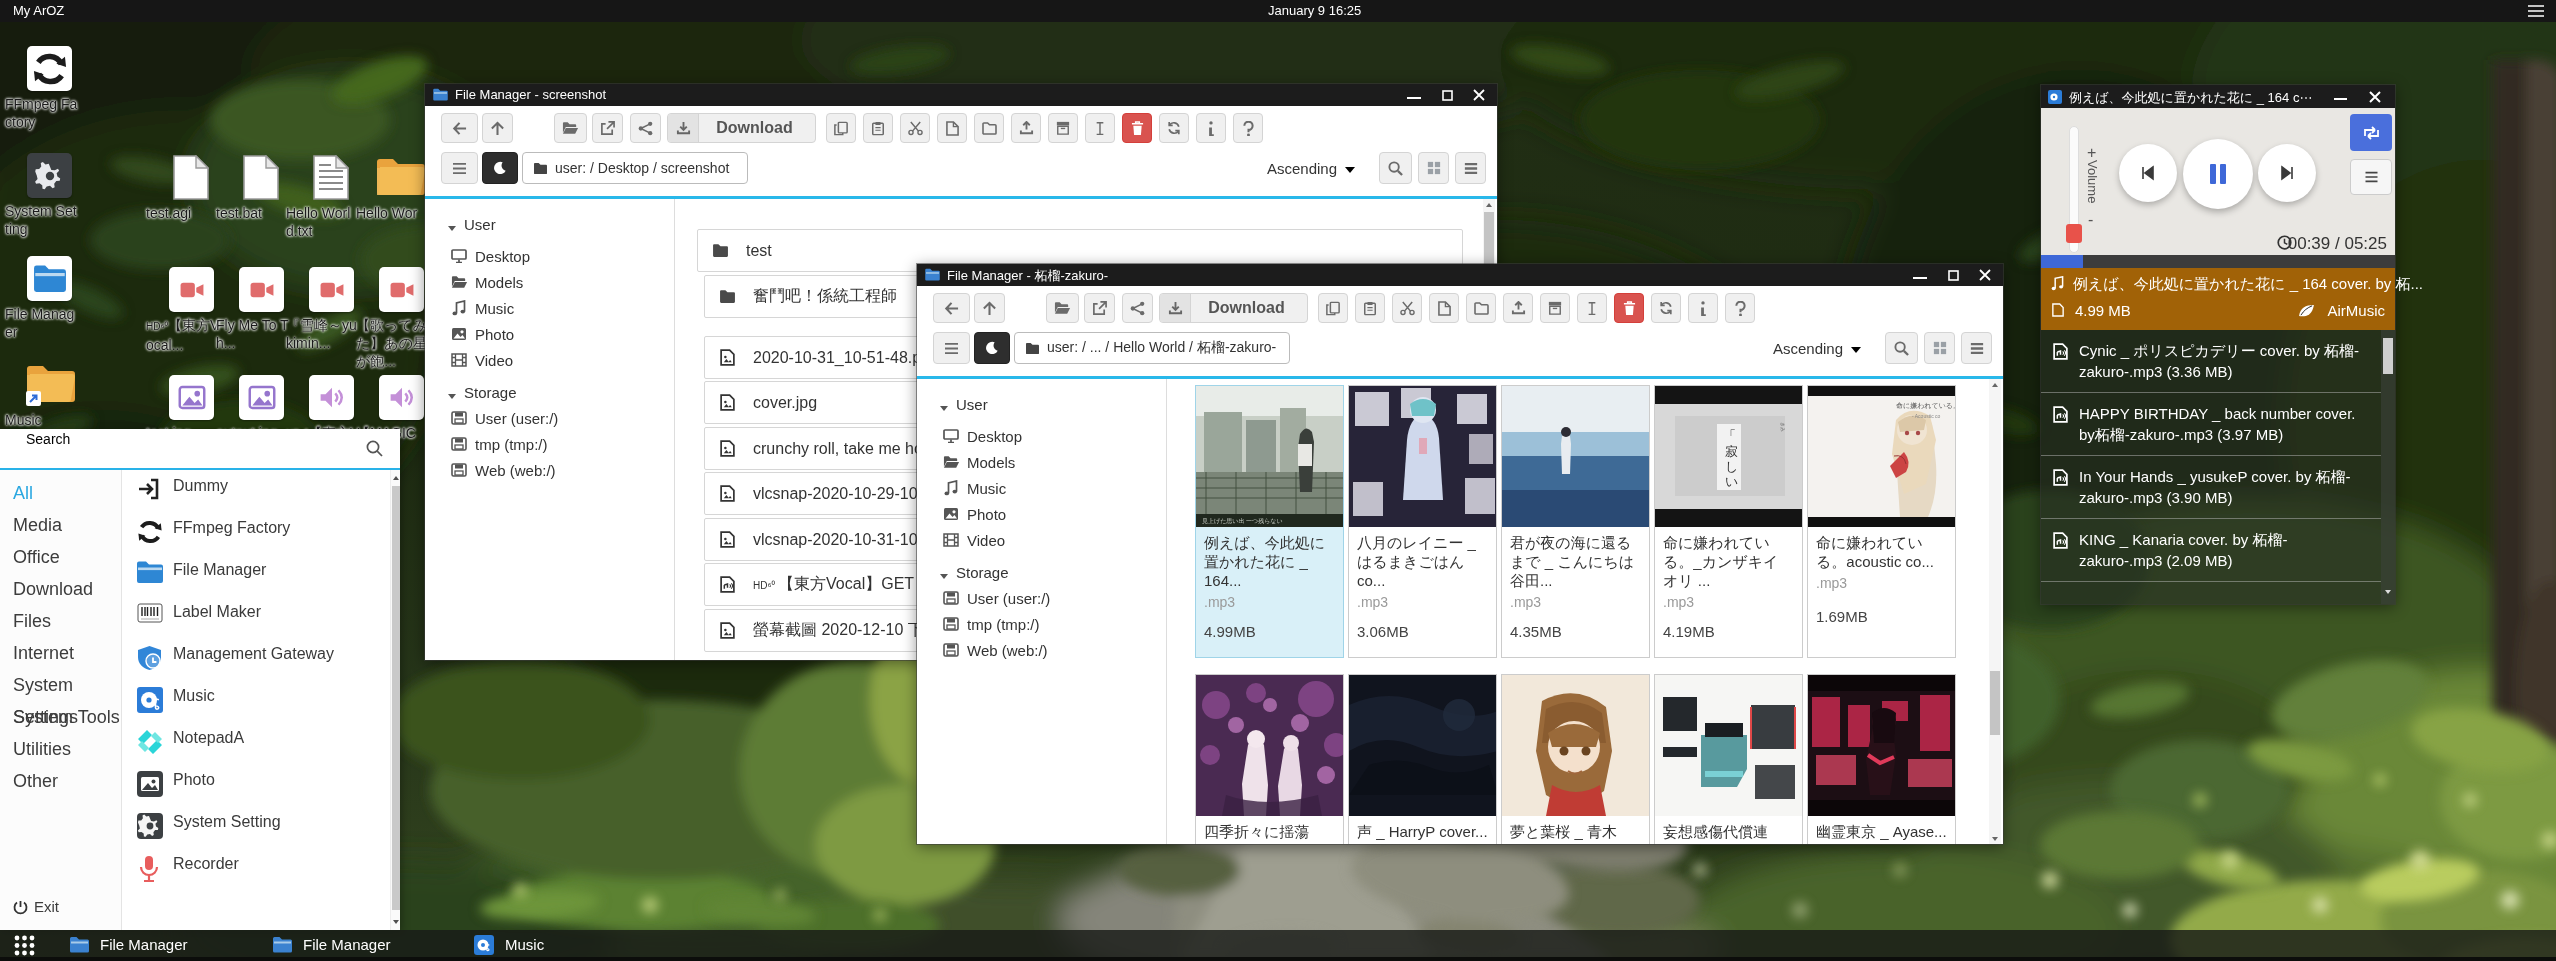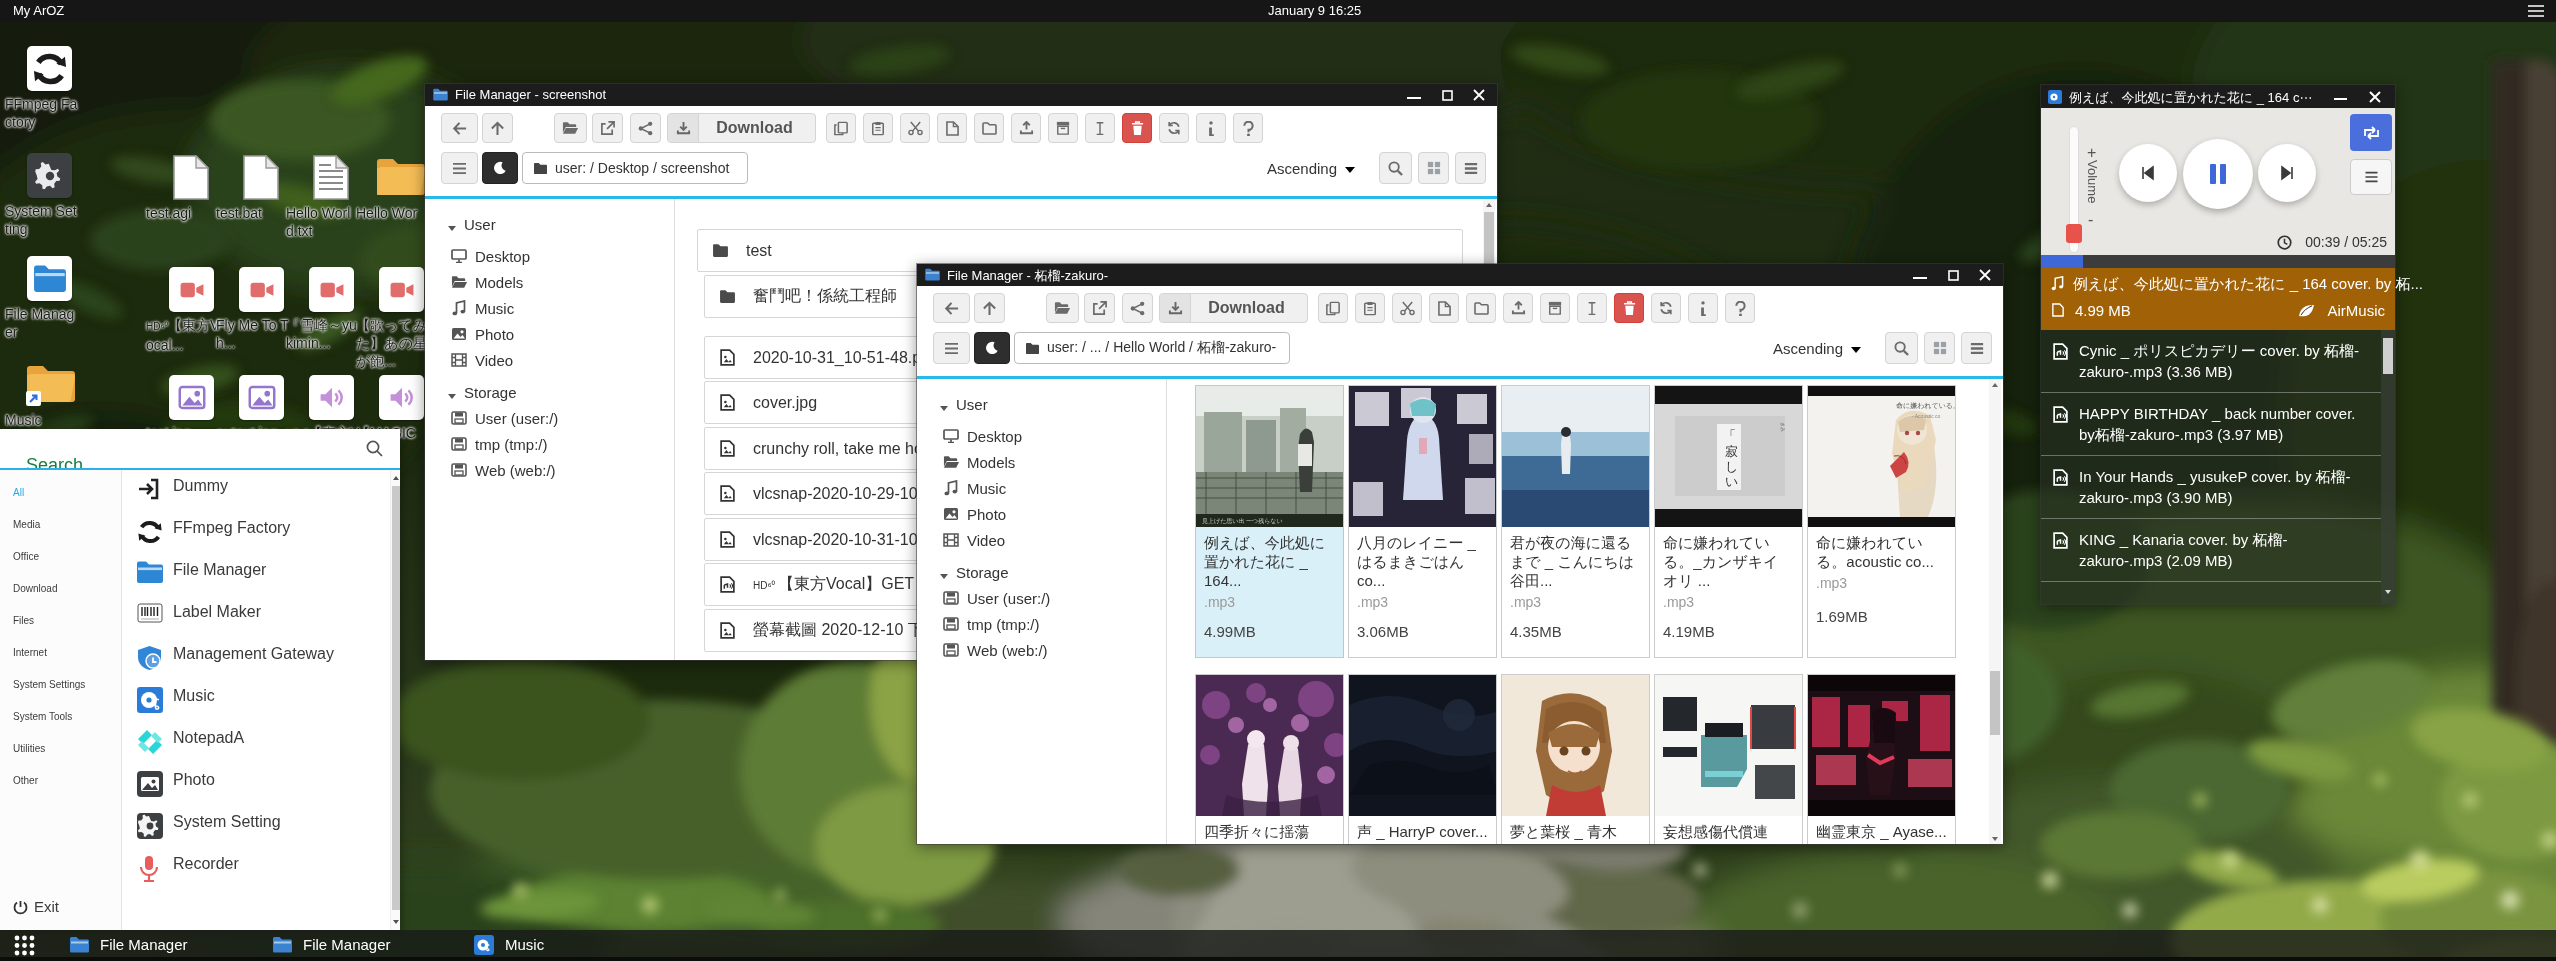--- a/index.html
+++ b/index.html
@@ -15,21 +15,21 @@
 .ico{display:inline-block;vertical-align:middle}
 .dlab{position:absolute;font-size:14px;line-height:18px;color:#1b1b1b;text-shadow:0 0 3px #fff,0 0 3px #fff,0 0 2px #fff}
 .dtile{position:absolute;width:45px;height:45px;background:#fff;border-radius:5px;box-shadow:0 1px 2px rgba(0,0,0,.35);display:flex;align-items:center;justify-content:center}
 .frow{position:absolute;height:43px;background:#fff;border:1px solid #d6d6d6;border-radius:2px;display:flex;align-items:center;font-size:16px;color:#333}
 .tile{position:absolute;width:149px;background:#fff;border:1px solid #ccc}
 .timg{height:141px;background:#000;position:relative;overflow:hidden}
 .tcap{padding:6px 8px 0 8px;font-size:15px;line-height:19px;color:#333}
 .tm{font-size:14px;color:#9a9a9a;margin-top:3px}
 .ts{font-size:15px;color:#444;margin-top:10px;padding-bottom:8px}
 .pl-item{position:relative;color:#fff;font-size:15px;line-height:21px;padding:10px 14px 10px 38px;border-bottom:1px solid rgba(200,200,200,.45)}
-.cat{height:32px;line-height:32px;padding-left:13px;font-size:10px;color:#3c3c3c}
+.cat{height:32px;line-height:32px;padding-left:13px;font-size:18px;color:#3c3c3c}
 .app{position:relative;height:42px;display:flex;align-items:flex-start}
 .app .nm{font-size:16px;color:#3a3a3a;margin-left:18px}
 </style></head><body>
 <svg id="bg" viewBox="0 0 2556 961" preserveAspectRatio="none">
 <defs>
 <linearGradient id="gv" x1="0" y1="0" x2="0" y2="1">
 <stop offset="0" stop-color="#222f15"></stop>
         <stop offset=".45" stop-color="#1d2a11"></stop>
         <stop offset=".75" stop-color="#27361a"></stop>
         <stop offset="1" stop-color="#35471f"></stop>
@@ -993,21 +993,21 @@
         </svg>
       </div>
    <div class="abs" style="left:309px;top:51px;width:42px;height:36px;background:#f6f6f6;border:1px solid #ccc;border-radius:4px;display:flex;align-items:center;justify-content:center">
         <svg width="15" height="12" viewBox="0 0 16 14">
           <path d="M1 2h14M1 7h14M1 12h14" stroke="#444" stroke-width="2"></path>
         </svg>
       </div>
    <svg class="abs" style="right:103px;top:127px;color:#333" width="15" height="15">
         <use href="#i-clock"></use>
       </svg>
-   <span class="abs" style="right:8px;top:126px;font-size:14px;color:#333">00:39 / 05:25</span>
+   <span class="abs" style="right:8px;top:126px;font-size:17px;color:#333">00:39 / 05:25</span>
  </div>
  <div class="abs" style="left:0;top:170px;width:354px;height:13px;background:#3c3c3c">
       <div style="width:42px;height:13px;background:#3e68d8"></div>
     </div>
  <div class="abs" style="left:0;top:183px;width:354px;height:62px;background:#a16207">
    <svg class="abs" style="left:10px;top:8px;color:#fff" width="13" height="15">
         <use href="#i-note"></use>
       </svg>
    <span class="abs" style="left:32px;top:7px;font-size:15px;color:#fff;white-space:nowrap">例えば、今此処に置かれた花に _ 164 cover. by 柘...</span>
    <svg class="abs" style="left:11px;top:35px;color:#fff" width="12" height="14" viewBox="0 0 14 16">
@@ -1141,21 +1141,21 @@
  <div class="dlab" style="left:286px;top:402px;width:90px"><span style="font-size:10px">HD⁶⁰</span>【東方V...</div>
  <div class="dtile" style="left:379px;top:353px">
       <svg width="26" height="23" style="color:#c490d8">
         <use href="#i-spk"></use>
       </svg>
     </div>
  <div class="dlab" style="left:356px;top:402px;width:90px">【MAGIC<br>AI...</div>
 </div>
 <div id="startmenu" class="abs" style="left:0;top:429px;width:400px;height:501px;background:#fff;z-index:30;box-shadow:2px 2px 8px rgba(0,0,0,.3)">
   <input style="position: absolute; left: 0px; top: 0px; width: 400px; height: 39px; border: none; outline: none; padding-left: 26px; font-size: 18px; color: rgb(154, 154, 154); font-family: &quot;Liberation Sans&quot;, sans-serif;" placeholder="" value="">
-  <span class="abs" style="left:26px;top:26px;font-size:18px;color:#15803d">Search</span>
+  <span class="abs" style="left:26px;top:2px;font-size:14px;color:#000000">Search</span>
   <svg class="abs" style="left:366px;top:11px" width="17" height="17" viewBox="0 0 17 17">
       <circle cx="7" cy="7" r="5.6" fill="none" stroke="#555" stroke-width="1.7"></circle>
       <path d="M11.2 11.2L16 16" stroke="#555" stroke-width="1.7"></path>
     </svg>
   <div class="abs" style="left:0;top:39px;width:400px;height:2px;background:#29b2e8"></div>
   <div class="abs" style="left:0;top:41px;width:122px;height:460px;background:#fcfcfc;border-right:1px solid #e4e4e4">
     <div style="margin-top:7px">
     <div class="cat" style="color:#2aa7e0">All</div>
         <div class="cat">Media</div>
         <div class="cat">Office</div>

